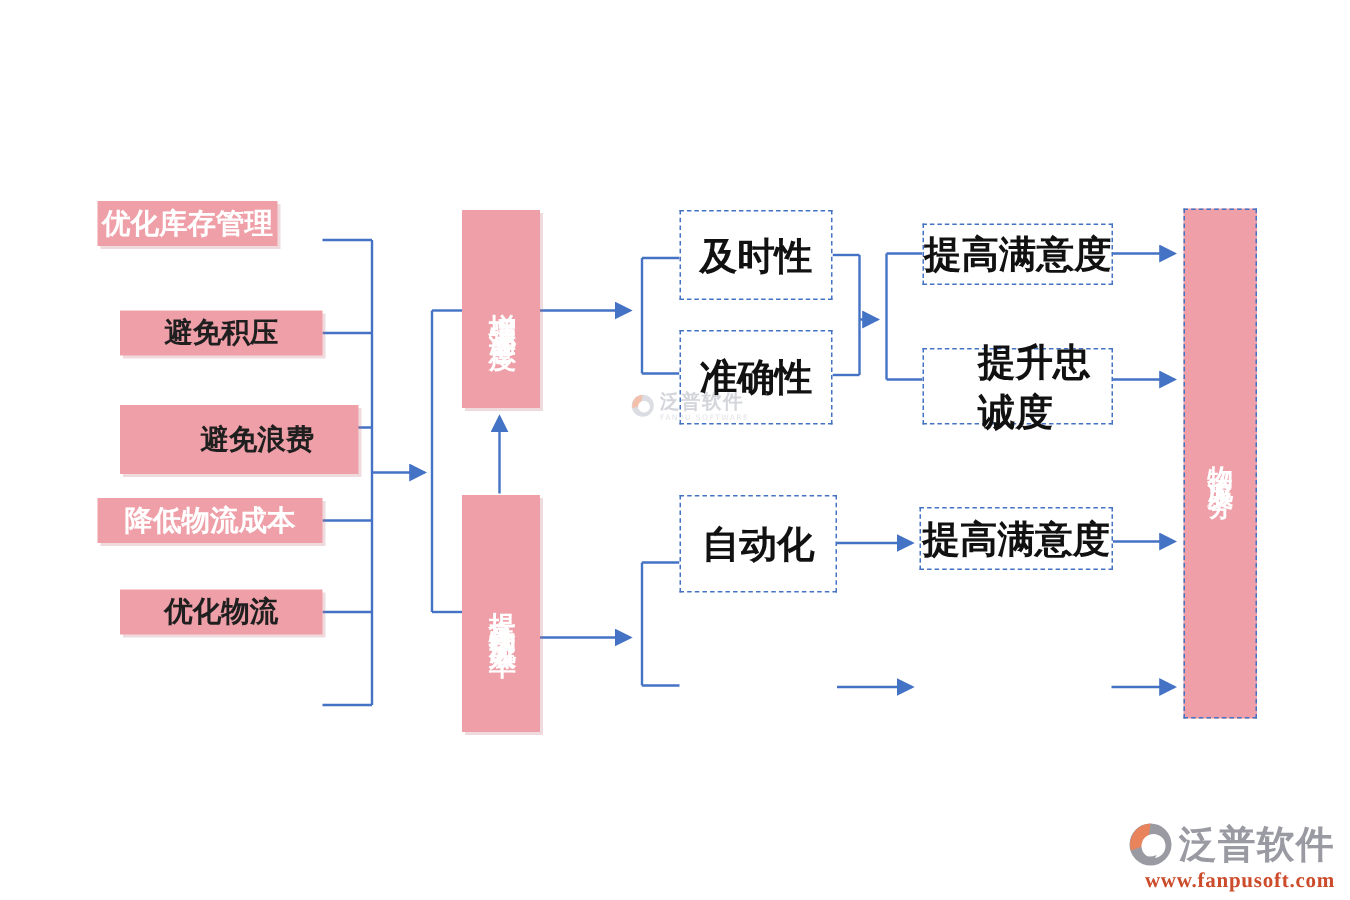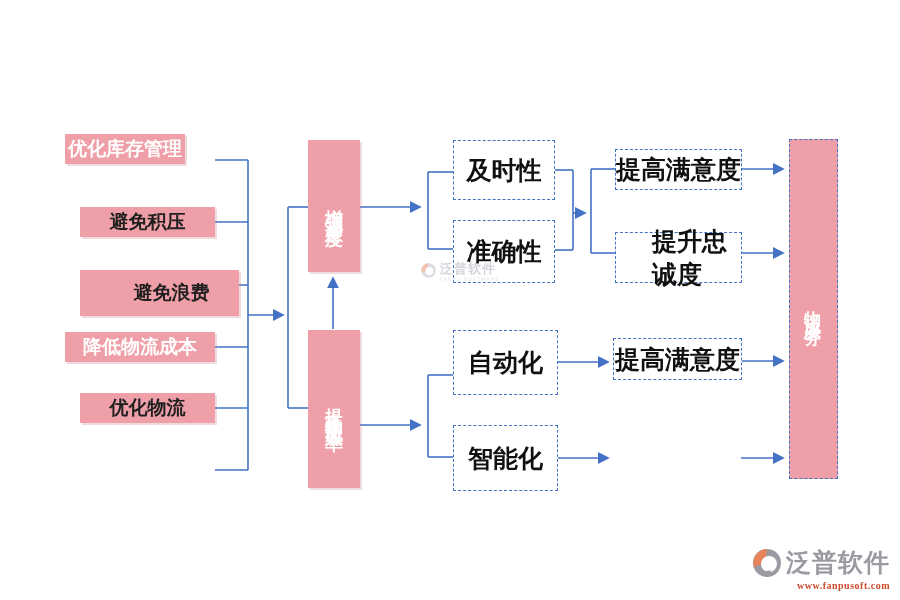--- a/index.html
+++ b/index.html
@@ -37,21 +37,21 @@
   .wm-txt{display:flex;flex-direction:column;line-height:1;}
   .wm-brand{font-size:13px;font-weight:bold;color:#A8ACB8;letter-spacing:1px;}
   .wm-cap{font-size:5px;color:#C4C8D2;letter-spacing:1px;margin-top:2px;}
   .footer{
     position:absolute;right:10px;top:546px;display:flex;flex-direction:column;align-items:flex-end;
   }
   .footer-row{display:flex;align-items:center;gap:4px;}
   .footer-brand{font-size:25px;font-weight:bold;color:#9A9AA2;letter-spacing:1px;}
   .footer-url{
     font-family:"Liberation Serif","DejaVu Serif",serif;
-    font-size:10px;font-weight:bold;color:#CC4B2B;margin-top:1px;letter-spacing:0.5px;
+    font-size:14px;font-weight:bold;color:#CC4B2B;margin-top:1px;letter-spacing:0.5px;
   }
 </style>
 </head>
 <body>
 
 <div class="stage">
 
   <svg class="lines" width="900" height="600" viewBox="0 0 900 600">
     <defs>
       <marker id="arr" viewBox="0 0 10 10" refX="8.5" refY="5" markerWidth="7.5" markerHeight="7.5" orient="auto-start-reverse">
@@ -118,21 +118,20 @@
     <span class="vtext">提高物流效率</span>
   </div>
 
   <div class="dashbox" style="left:453px;top:140px;width:102px;height:60px;">及时性</div>
   <div class="dashbox" style="left:453px;top:220px;width:102px;height:63px;">准确性</div>
 
   <div class="dashbox" style="left:615px;top:149px;width:127px;height:41px;">提高满意度</div>
   <div class="dashbox" style="left:615px;top:232px;width:127px;height:51px;padding-left:36px;">提升忠诚度</div>
 
   <div class="dashbox" style="left:453px;top:330px;width:105px;height:65px;">自动化</div>
-  <div class="dashbox" style="left:453px;top:425px;width:105px;height:66px;">智能化</div>
 
   <div class="dashbox" style="left:613px;top:338px;width:129px;height:42px;">提高满意度</div>
 
   <div class="servicebox" style="left:789px;top:139px;width:49px;height:340px;">
     <span class="vtext" style="letter-spacing:6px;font-size:17px;">物流服务</span>
   </div>
 
   <div class="watermark">
     <svg width="17" height="17" viewBox="0 0 30 30">
       <circle cx="15" cy="15" r="13" fill="#B8BCC6"></circle>

